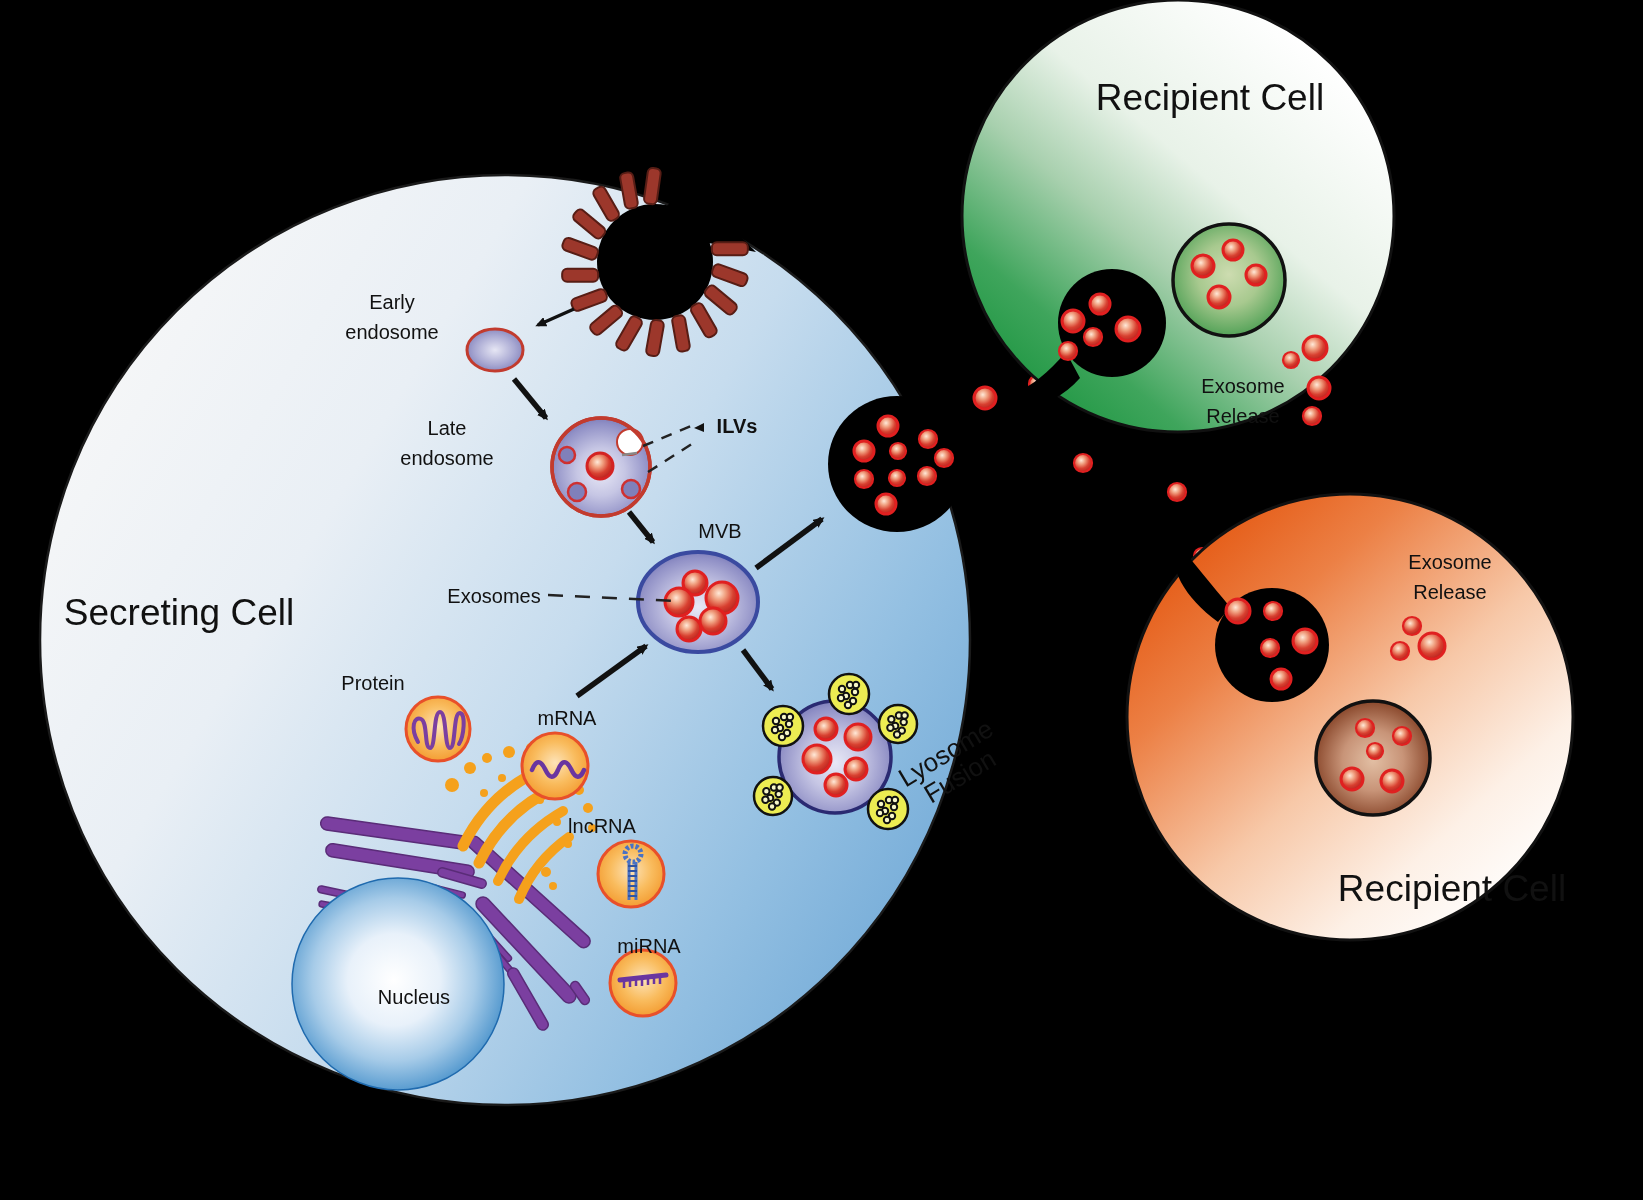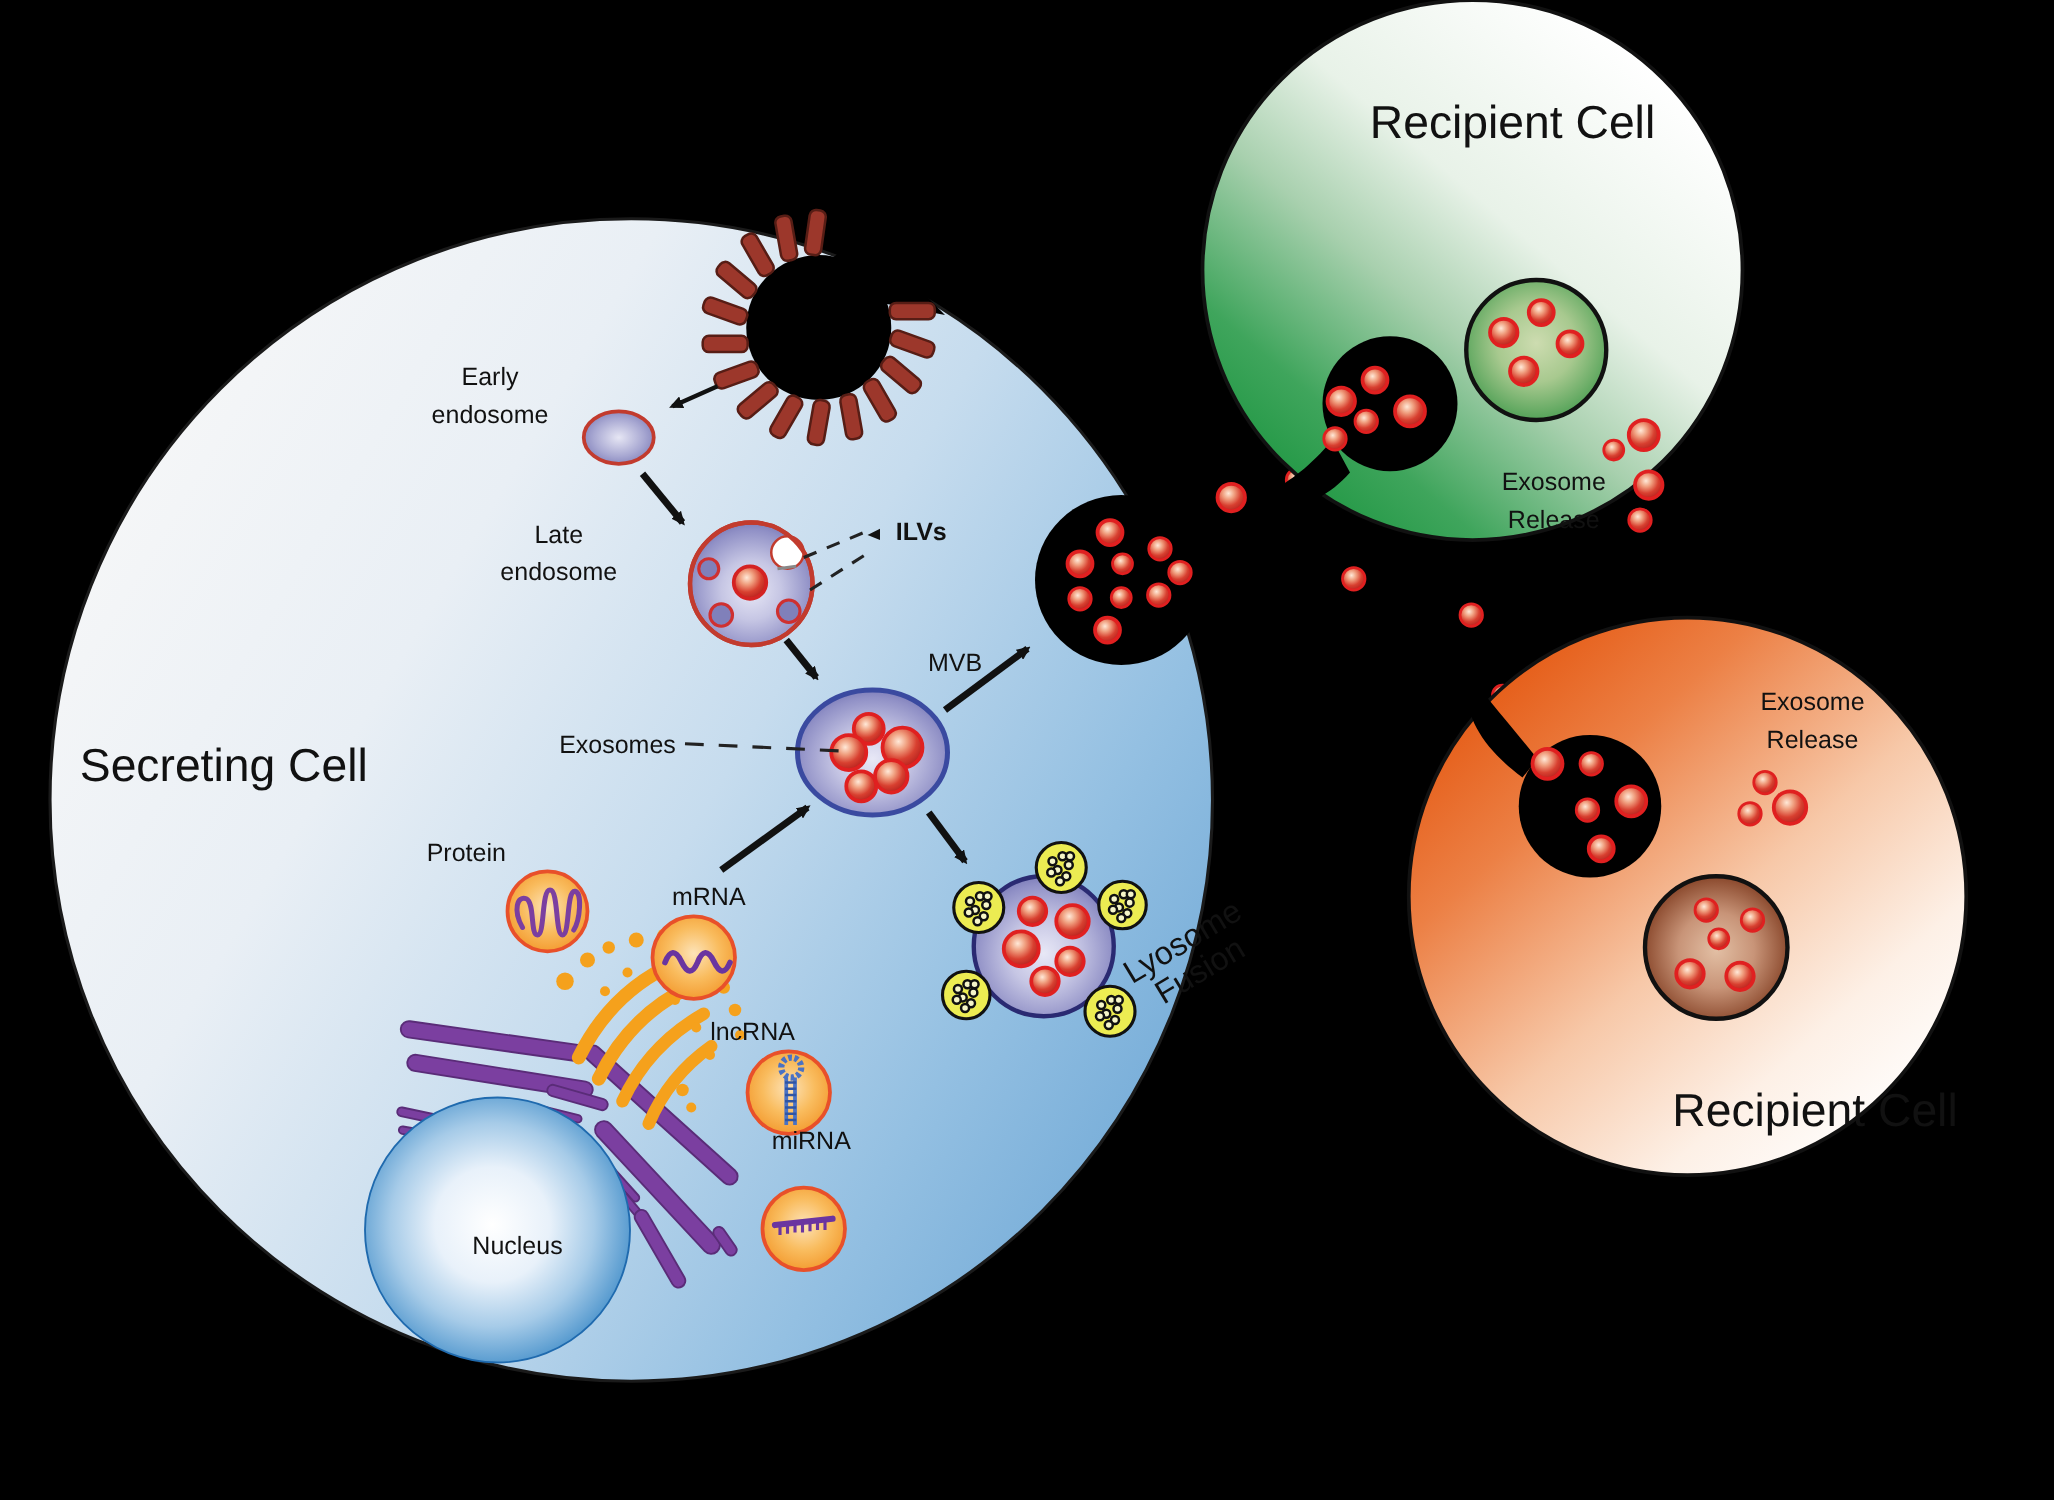--- a/index.html
+++ b/index.html
@@ -369,31 +369,31 @@
   <div>endosome</div>
 </div>
 
 <div class="lbl" style="left:447px;top:443px;">
   <div>Late</div>
   <div>endosome</div>
 </div>
 
 <div class="lbl" style="left:737px;top:426px;font-weight:bold;">ILVs</div>
 
-<div class="lbl" style="left:720px;top:531px;margin-left:44px;">MVB</div>
+<div class="lbl" style="left:720px;top:531px;">MVB</div>
 
 <div class="lbl" style="left:494px;top:596px;">Exosomes</div>
 
 <div class="lbl" style="left:373px;top:683px;">Protein</div>
 
 <div class="lbl" style="left:567px;top:718px;">mRNA</div>
 
 <div class="lbl" style="left:602px;top:826px;">lncRNA</div>
 
-<div class="lbl" style="left:649px;top:913px;">miRNA</div>
+<div class="lbl" style="left:649px;top:946px;">miRNA</div>
 
 <div class="lbl" style="left:414px;top:997px;">Nucleus</div>
 
 <div class="lbl rot" style="left:953px;top:765px;">
   <div>Lyosome</div>
   <div>Fusion</div>
 </div>
 
 <div class="lbl big" style="left:1210px;top:98px;">Recipient Cell</div>
 

